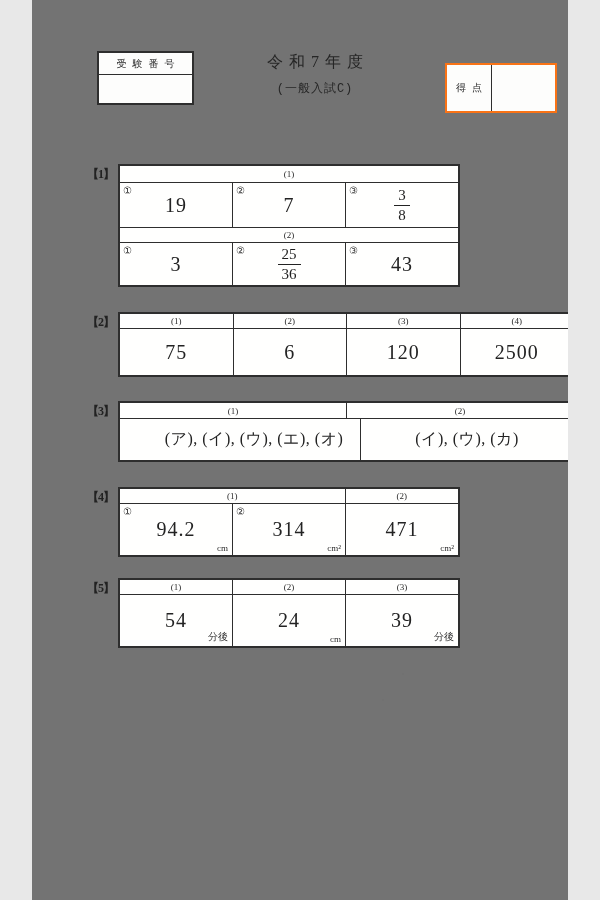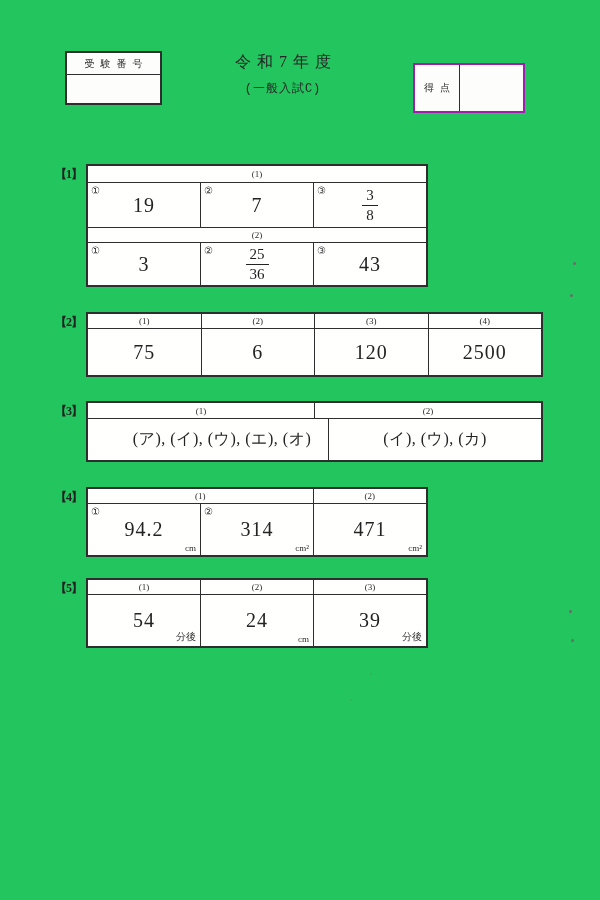--- a/index.html
+++ b/index.html
@@ -1,37 +1,37 @@
 <!DOCTYPE html>
 <html><head>
 <meta charset="utf-8">
 <style>
   html,body { margin:0; padding:0; background:#e8e8e8; }
   .page {
-    position:relative; width:600px; height:900px; margin:0 auto;
-    background:#22c55e; overflow:hidden;
+    position:relative; width:536px; height:900px; margin:0 auto;
+    background:#737373; overflow:hidden;
     font-family:"Liberation Serif", serif; color:#1f1f1f;
   }
   
   .exam-box {
     position:absolute; left:65px; top:51px; width:97px; height:54px;
     border:2px solid #2e2e2e; box-sizing:border-box; background:#fdfdfc;
   }
   .exam-box .head {
     height:21px; border-bottom:1px solid #2e2e2e;
     display:flex; align-items:center; justify-content:center;
     font-size:10px; letter-spacing:6px; text-indent:6px; color:#2a2a2a;
   }
   .title-block { position:absolute; left:178px; top:52px; width:210px; text-align:center; }
   .title-line1 { font-size:16px; letter-spacing:6px; text-indent:6px; color:#262626; }
   .title-line2 { font-size:17px; font-weight:bold; letter-spacing:4px; text-indent:4px; margin-top:6px; color:#1c1c1c; }
   .title-line3 { font-size:12px; letter-spacing:1px; margin-top:7px; color:#262626;font-family:Liberation Mono, monospace; }
   .score-box {
     position:absolute; left:413px; top:63px; width:112px; height:50px;
-    border:2px solid #a21caf; box-sizing:border-box; display:flex; background:#fdfdfc;
+    border:2px solid #f97316; box-sizing:border-box; display:flex; background:#fdfdfc;
   }
   .score-box .lbl {
     width:44px; border-right:1px solid #2e2e2e;
     display:flex; align-items:center; justify-content:center;
     font-size:10px; letter-spacing:6px; text-indent:6px; color:#2a2a2a;
   }
   .score-box .val { flex:1; }
   
   .sec-label { position:absolute; font-size:12px; font-weight:bold; color:#222; letter-spacing:-1px; }
   .ans-table {

